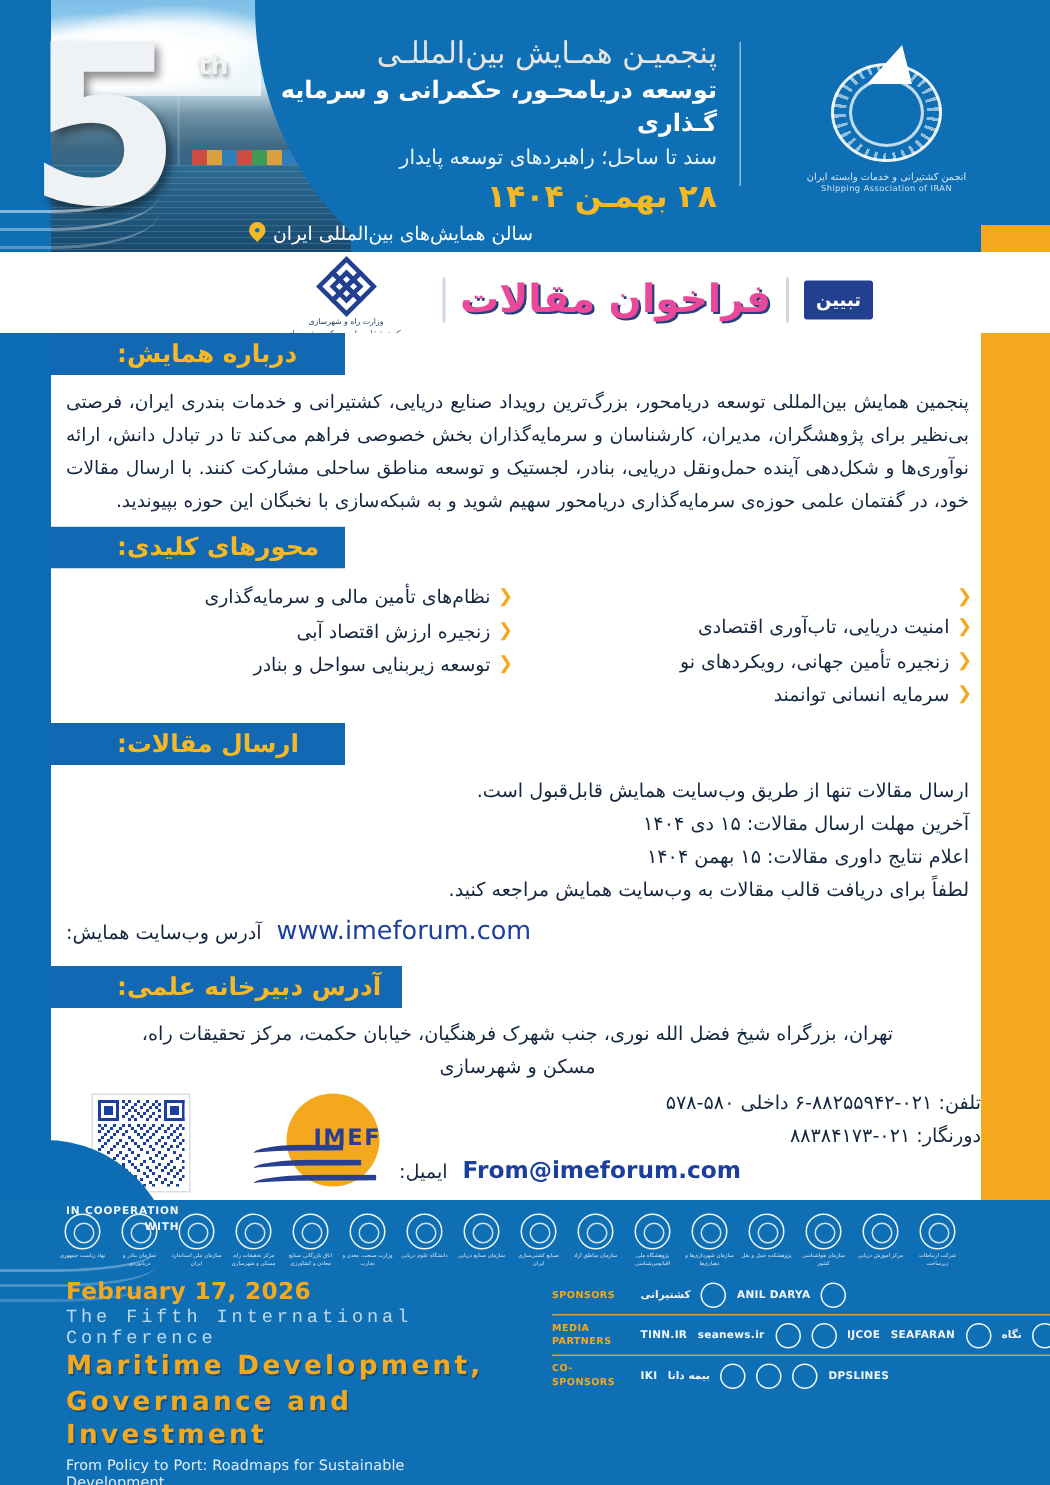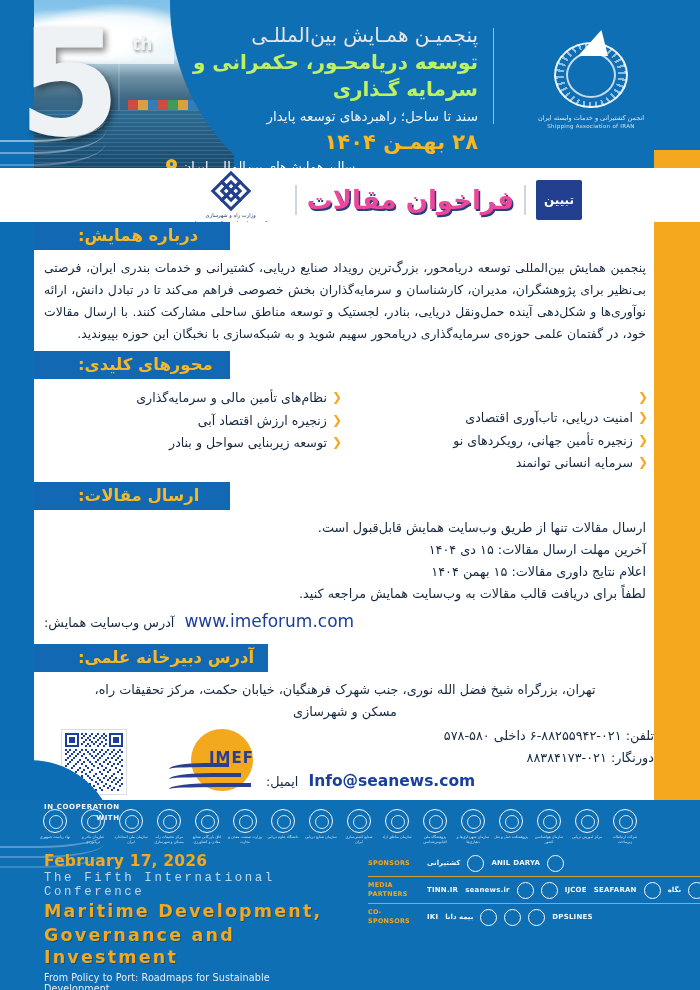--- a/index.html
+++ b/index.html
@@ -98,21 +98,21 @@
 
   .hero-titles{
     position:absolute; right:222px; top:22px; width:312px;
     text-align:right; direction:rtl;
   }
   .ht-line1{
     font-size:20px; font-weight:400; color:#e5e5e5; line-height:1.35;
     letter-spacing:.2px;
   }
   .ht-line2{
-    font-size:20px; font-weight:700; color:#bef264; line-height:1.35;
+    font-size:16px; font-weight:700; color:#ffffff; line-height:1.35;
     letter-spacing:.2px;
   }
   .ht-sub{
     font-size:13.5px; color:#eaf4fb; margin-top:3px; line-height:1.5;
   }
   .ht-date{
     margin-top:4px; font-size:21px; font-weight:700; color:#f7b825;
     letter-spacing:.5px;
   }
   .ht-venue{
@@ -165,21 +165,21 @@
   
   .cfp{
     position:absolute; left:0; top:168px; width:700px; height:54px;
     background:#ffffff;
   }
   .cfp-inner{
     position:absolute; right:118px; top:4px;
     display:flex; align-items:center; gap:10px; direction:rtl;
   }
   .tabyin-logo{
-    width:46px; height:40px; border:2px solid #22408f; border-radius:2px;
+    width:46px; height:26px; border:2px solid #22408f; border-radius:2px;
     background:#22408f; color:#fff; font-size:12px; font-weight:700;
     display:flex; align-items:center; justify-content:center; letter-spacing:-.5px;
   }
   .cfp-sep{ width:2px; height:30px; background:#cfd6e2; }
   .cfp-title{
     font-size:26px; font-weight:700; color:#ec4899;
     text-shadow: 1.5px 1.5px 0 #24407f;
     letter-spacing:.5px;
   }
   .cfp-sep2{ width:2px; height:30px; background:#cfd6e2; }
@@ -553,21 +553,21 @@
     <div class="addr-lines">
       <div>تهران، بزرگراه شیخ فضل الله نوری، جنب شهرک فرهنگیان، خیابان حکمت، مرکز تحقیقات راه،</div>
       <div>مسکن و شهرسازی</div>
     </div>
 
     <div class="contact-grid">
       <div class="contact-right">
         <div class="c-line">تلفن: ۰۲۱-۸۸۲۵۵۹۴۲-۶ داخلی ۵۸۰-۵۷۸</div>
         <div class="c-line">دورنگار: ۰۲۱-۸۸۳۸۴۱۷۳</div>
         <div class="c-email-row">
-          <span class="c-email">Info@seanews.com</span>
+          <span class="c-email">From@imeforum.com</span>
           <span class="c-line">ایمیل:</span>
         </div>
       </div>
       <div class="contact-left">
         <div class="qr-imef">
           <div class="imef-block">
             <div class="imef-mark">
               <div class="imef-sun"></div>
               <div class="imef-word">IMEF</div>
               <div class="imef-waves">

